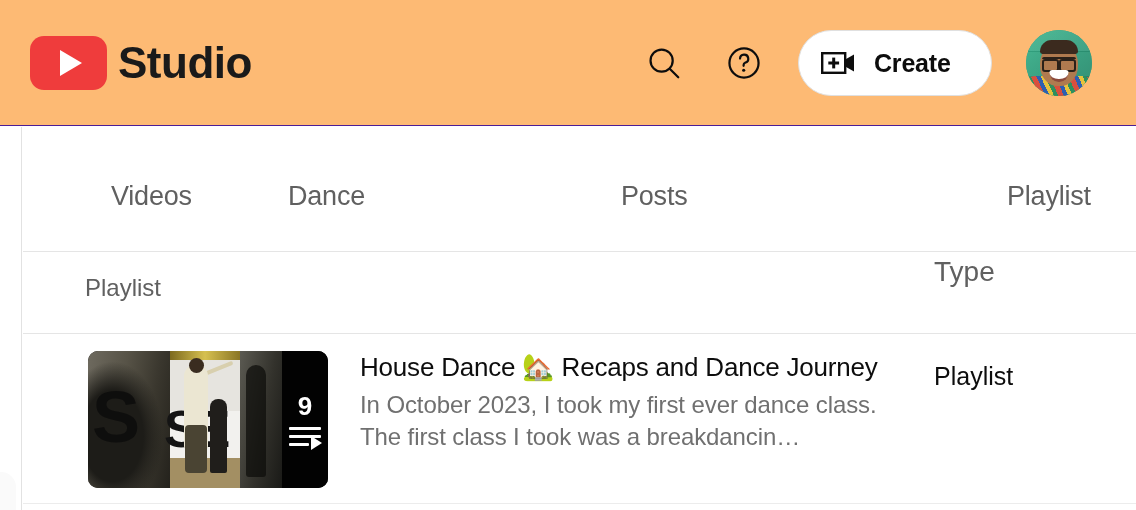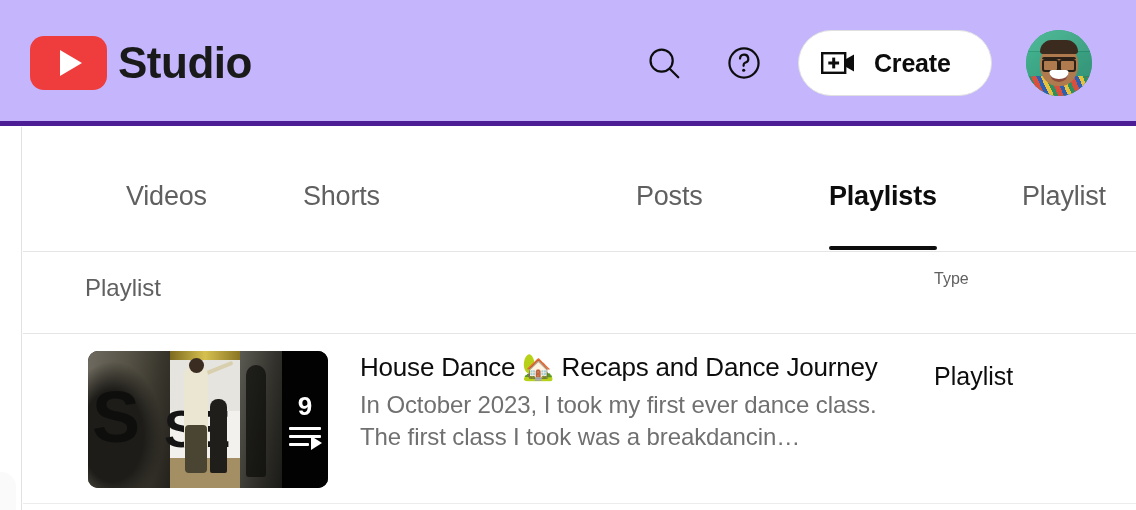--- a/index.html
+++ b/index.html
@@ -19,22 +19,22 @@
     height: 510px;
     background: #ffffff;
   }
 
   
   #header {
     position: absolute;
     left: 0; top: 0;
     width: 1136px;
     height: 126px;
-    background: #c4b5fd;
-    border-bottom: 5px solid #4c1d95;
+    background: #fdba74;
+    border-bottom: 1px solid #4c1d95;
   }
 
   #logo-group {
     position: absolute;
     left: 30px; top: 36px;
     display: flex;
     align-items: center;
     gap: 11px;
     height: 54px;
   }
@@ -224,21 +224,20 @@
     justify-content: center;
     font-size: 27px;
     color: #606060;
     letter-spacing: -0.2px;
     cursor: pointer;
     background: none;
     border: none;
     font-family: "Liberation Sans", sans-serif;
     padding: 0;
     white-space: nowrap;
-    margin-left: 15px;
   }
   .tab.active { color: #0d0d0d; font-weight: 700; }
   .tab .tab-underline {
     position: absolute;
     left: 0; right: 0;
     bottom: 1px;
     height: 4px;
     background: #0d0d0d;
     border-radius: 2px;
     display: none;
@@ -252,22 +251,22 @@
     border-bottom: 1px solid #e5e5e5;
   }
   #col-playlist-head {
     position: absolute;
     left: 62px; top: 22px;
     font-size: 24px;
     color: #606060;
   }
   #col-type-head {
     position: absolute;
-    left: 911px; top: 18px;
-    font-size: 16px;
+    left: 911px; top: 4px;
+    font-size: 28px;
     color: #606060;
   }
 
   
   #playlist-row {
     position: relative;
     height: 170px;
     border-bottom: 1px solid #ececec;
     cursor: pointer;
   }
@@ -495,29 +494,28 @@
   </div>
 
   <div id="content">
 
     <div id="tabs">
       <button class="tab" style="left:88px">
         <span>Videos</span>
 
       </button>
       <button class="tab" style="left:265px">
-        <span>Shorts</span>
+        <span>Dance</span>
 
       </button>
       <button class="tab" style="left:598px">
         <span>Posts</span>
 
       </button>
       <button class="tab active" style="left:791px">
-        <span>Playlists</span>
         <span class="tab-underline"></span>
       </button>
       <button class="tab" style="left:984px">
         <span>Playlist</span>
 
       </button>
     </div>
 
     <div id="table-head">
       <span id="col-playlist-head">Playlist</span>

